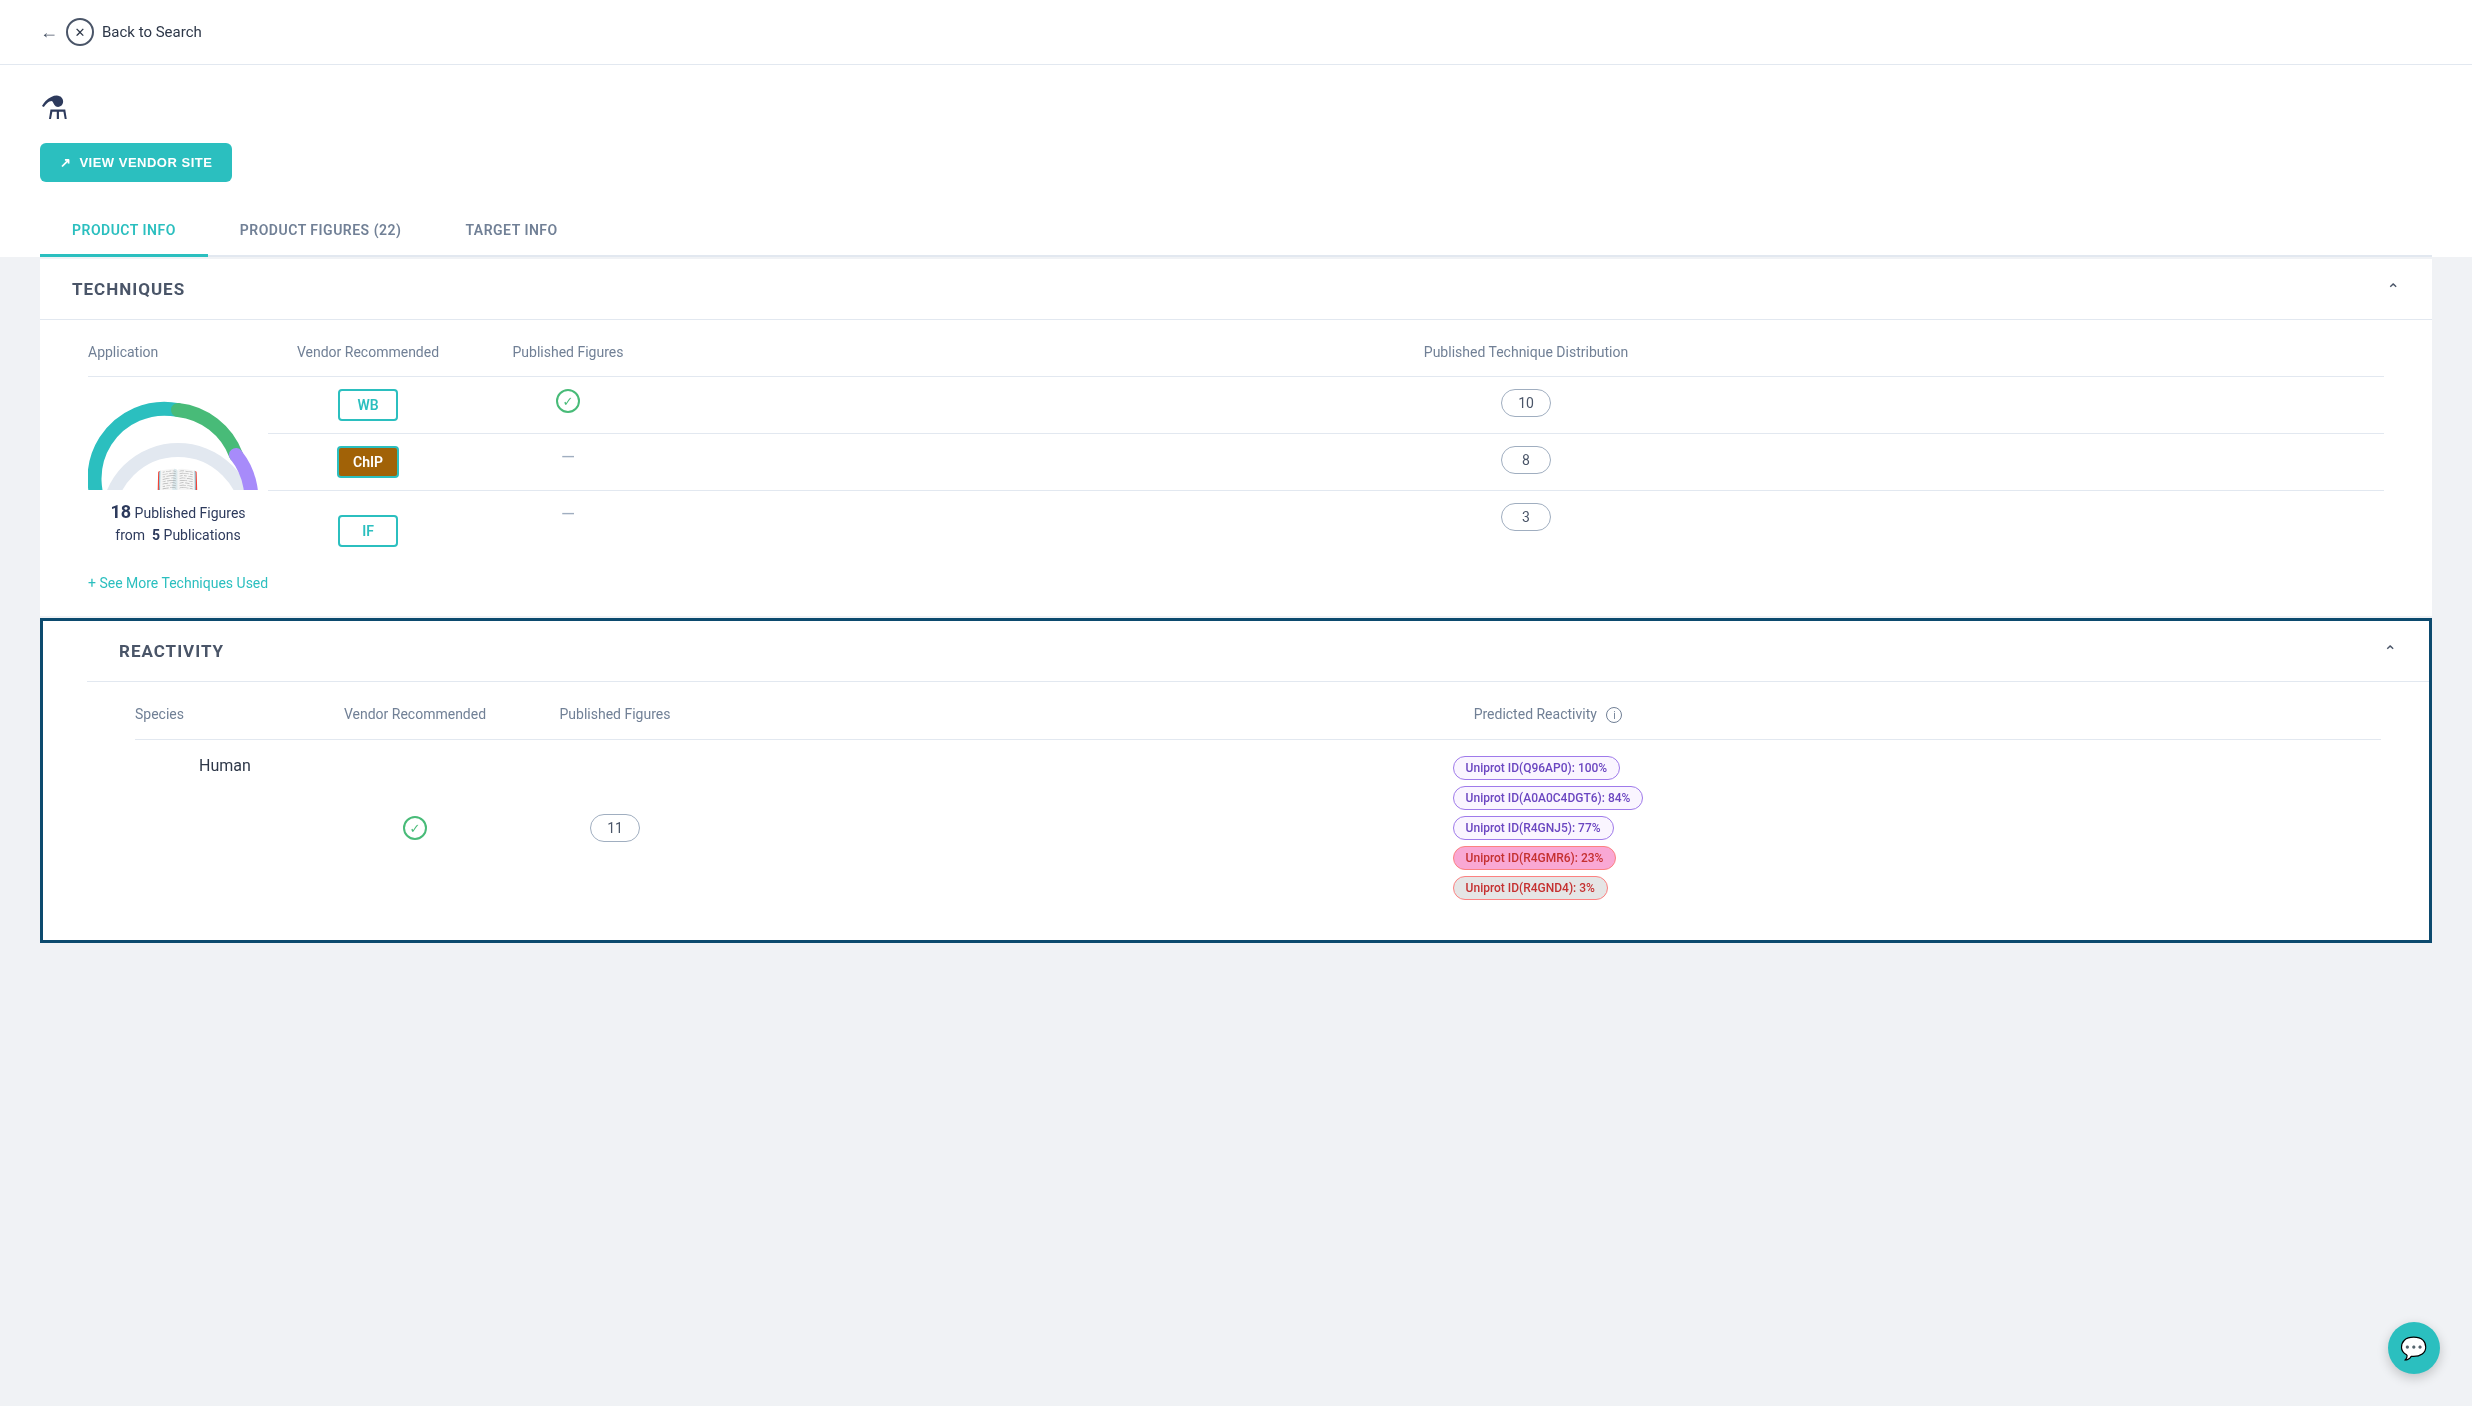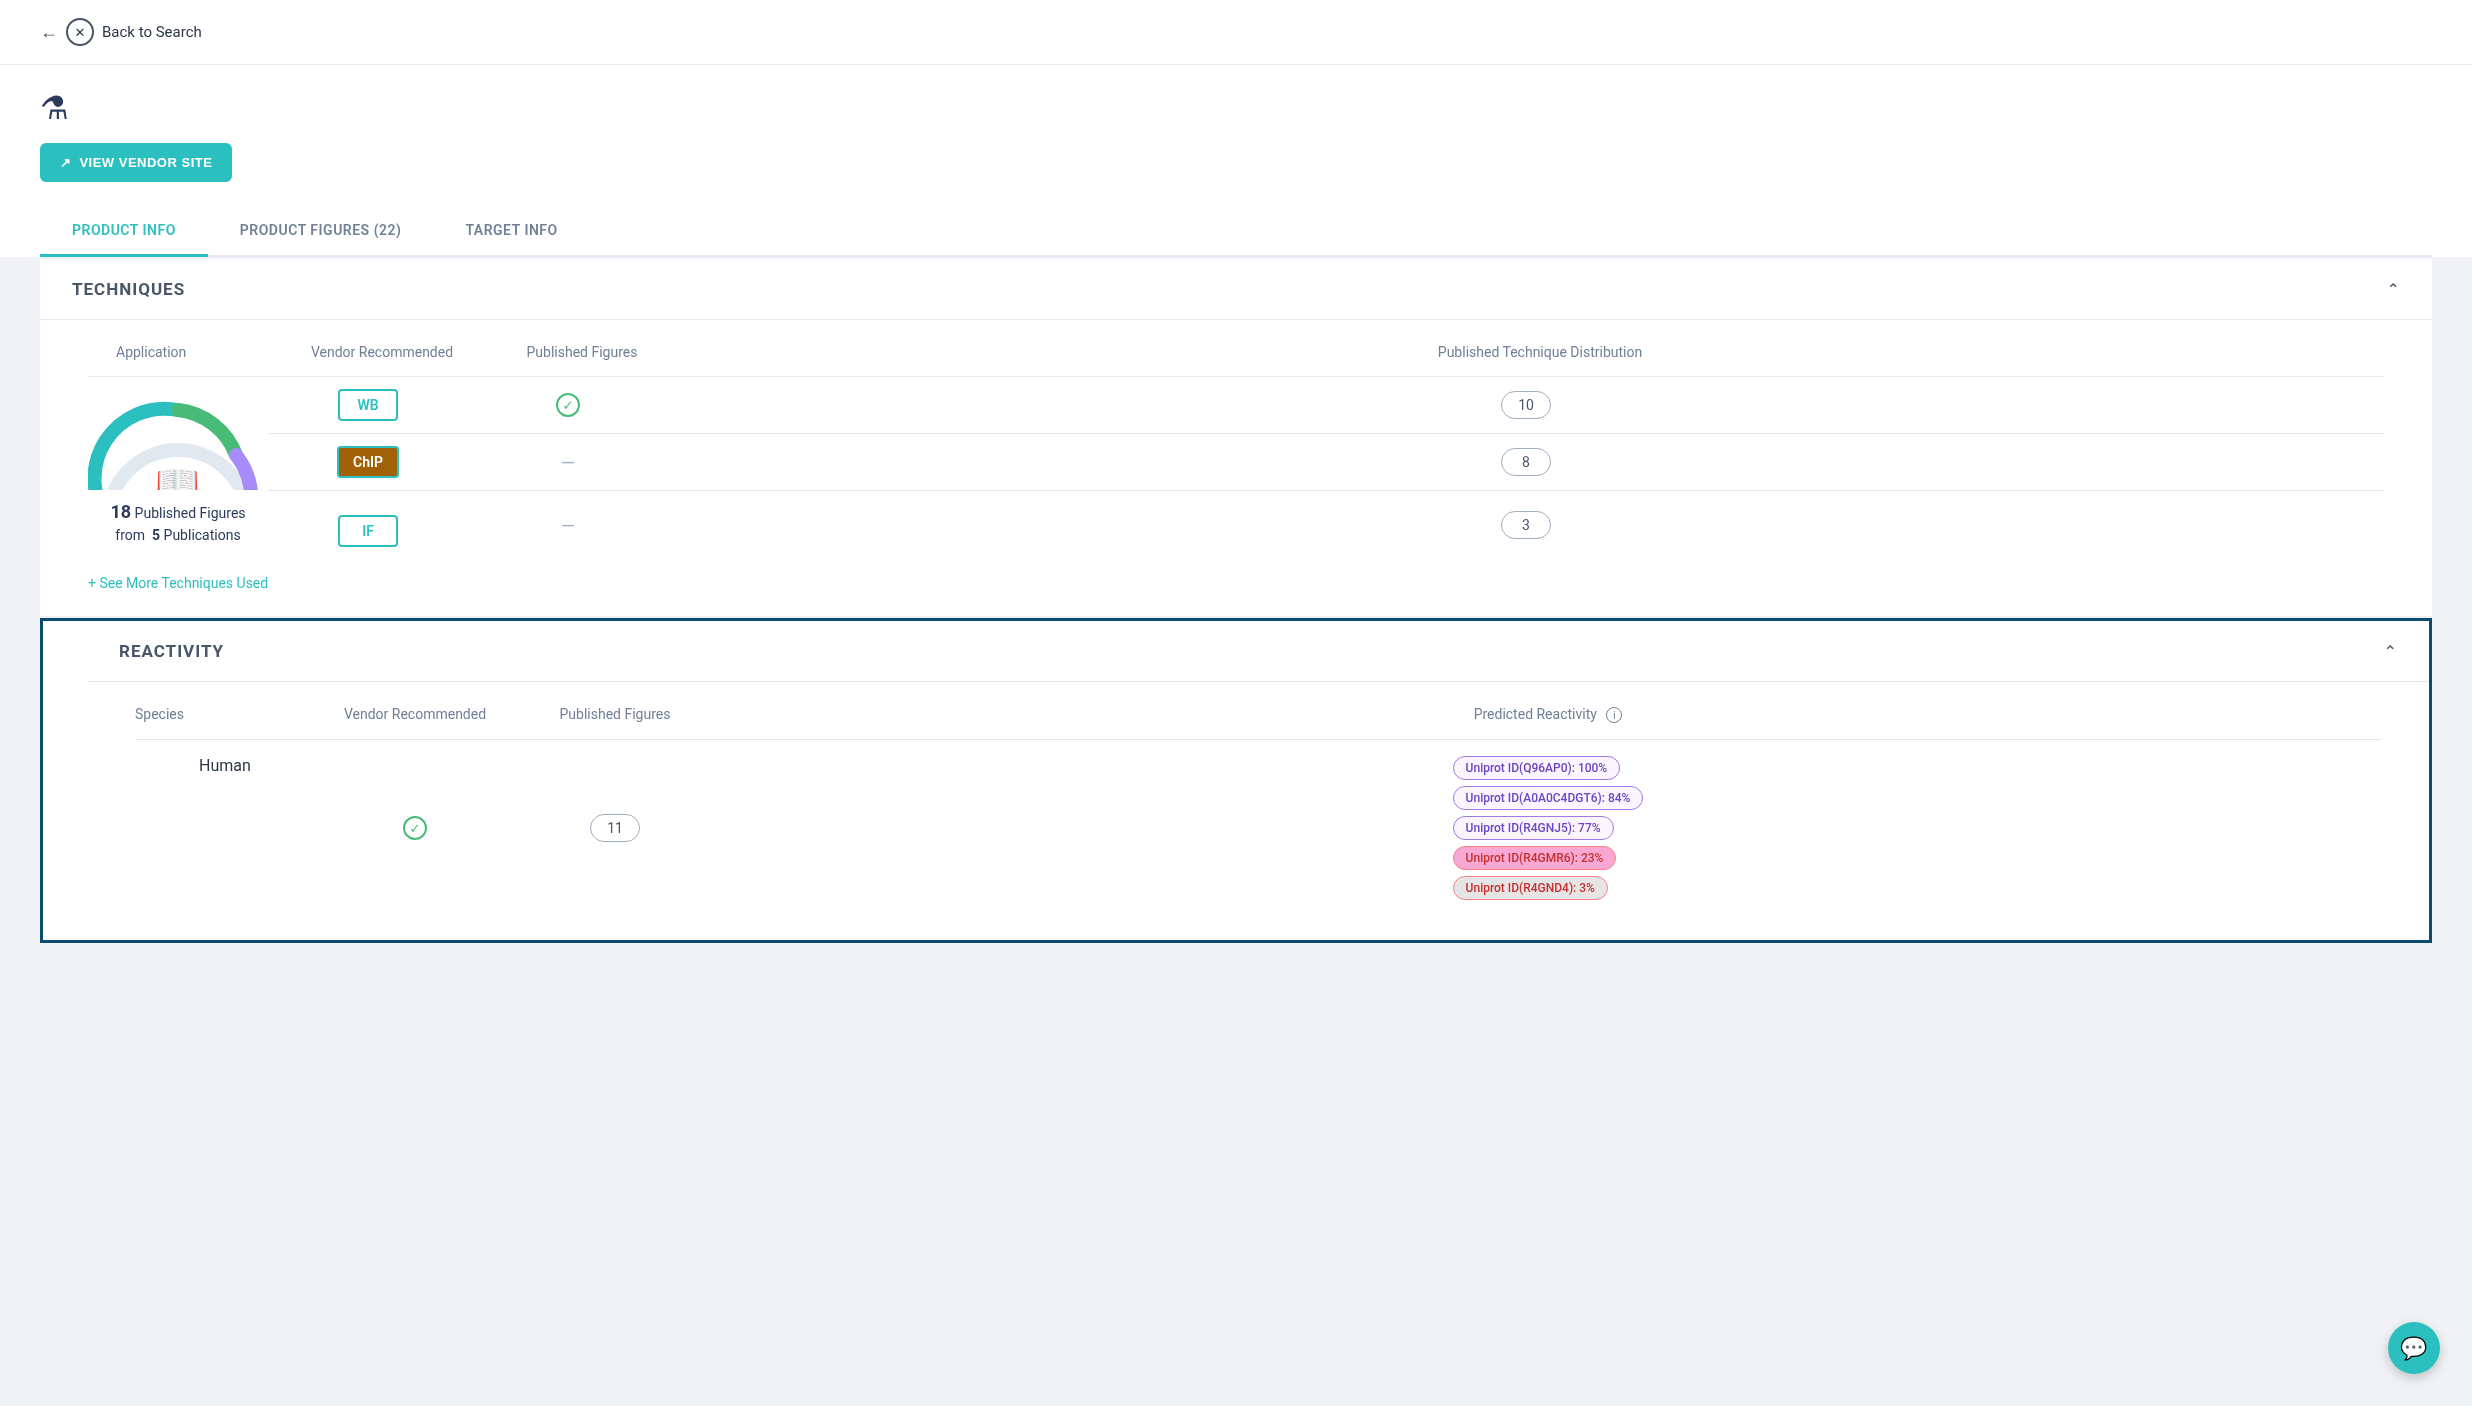--- a/index.html
+++ b/index.html
@@ -106,28 +106,27 @@
     .techniques-grid {
       display: grid;
       grid-template-columns: 180px 200px 200px 1fr;
       gap: 0;
     }
     .col-header {
       font-size: 14px;
       color: #718096;
       padding-bottom: 16px;
       text-align: center;
-      margin-left: 28px;
     }
     .col-header:first-child {
       text-align: left;
     }
     .technique-cell {
       display: flex;
-      align-items: center;
+      align-items: flex-start;
       justify-content: center;
       padding: 12px 0;
       border-top: 1px solid #e2e8f0;
     }
     .technique-cell:first-child {
       justify-content: flex-start;
     }
 
     .app-badge {
       display: inline-flex;

